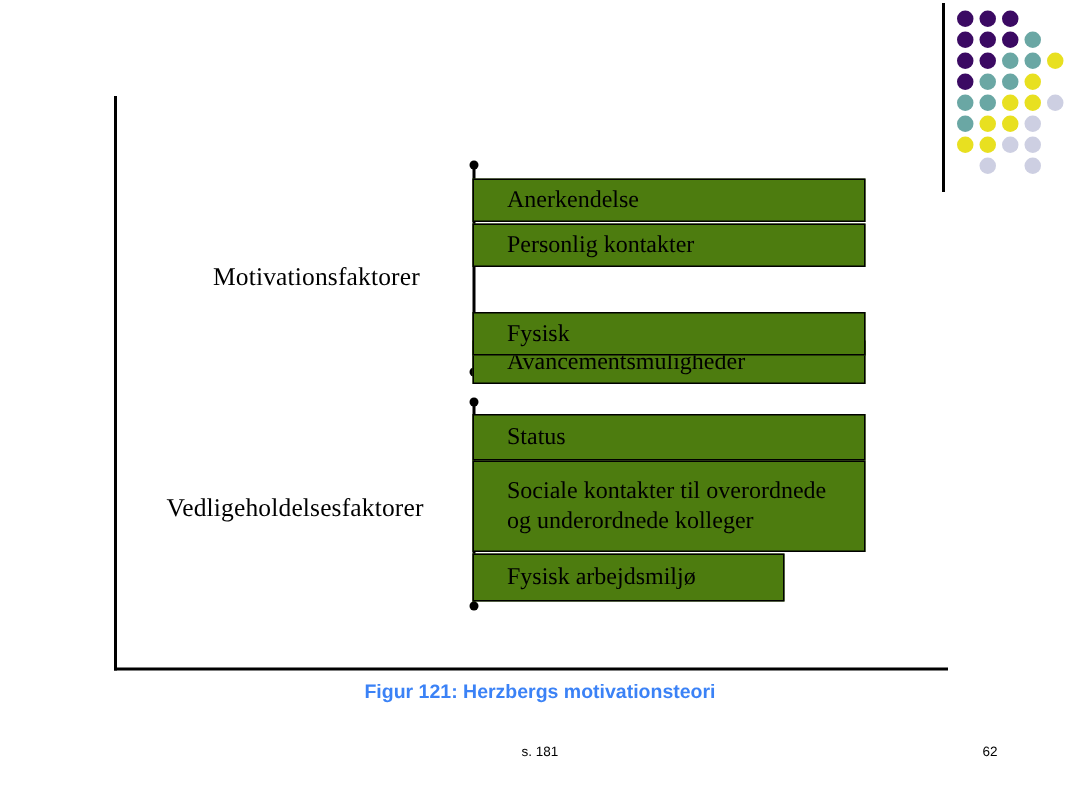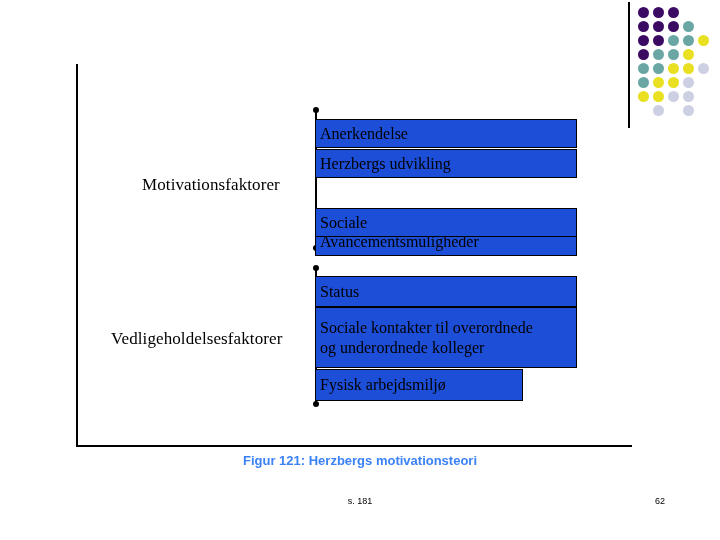--- a/index.html
+++ b/index.html
@@ -90,26 +90,26 @@
   #bracket-dot-m-top { left: 313px; top: 107px; }
   #bracket-dot-m-bottom { left: 313px; top: 245px; }
   #bracket-maintenance { left: 315px; top: 268px; height: 136px; }
   #bracket-dot-v-top { left: 313px; top: 265px; }
   #bracket-dot-v-bottom { left: 313px; top: 401px; }
 
   
   .factor-box {
     position: absolute;
     border: 1.5px solid #000000;
-    background: #1d4ed8;
+    background: #4d7c0f;
     box-sizing: border-box;
     font-family: "Liberation Serif", serif;
     font-size: 16px;
     color: #000000;
-    padding-left: 4px;
+    padding-left: 22px;
     display: flex;
     align-items: center;
     line-height: 1.25;
     white-space: pre-line;
   }
   
   #box-anerkendelse      { left: 315px; top: 119px; width: 262px; height: 29px; }
   #box-personlig         { left: 315px; top: 149px; width: 262px; height: 29px; }
   #box-avancement        { left: 315px; top: 179px; width: 262px; height: 29px; margin-top: 48px; }
   #box-ansvar            { left: 315px; top: 208px; width: 262px; height: 29px; }
@@ -201,25 +201,25 @@
   <div class="bracket" id="bracket-motivation"></div>
   <div class="bracket-dot" id="bracket-dot-m-top"></div>
   <div class="bracket-dot" id="bracket-dot-m-bottom"></div>
 
   <div class="bracket" id="bracket-maintenance"></div>
   <div class="bracket-dot" id="bracket-dot-v-top"></div>
   <div class="bracket-dot" id="bracket-dot-v-bottom"></div>
 
   <div class="factor-box" id="box-anerkendelse">Anerkendelse</div>
 
-  <div class="factor-box" id="box-personlig">Herzbergs udvikling</div>
+  <div class="factor-box" id="box-personlig">Personlig kontakter</div>
 
   <div class="factor-box" id="box-avancement">Avancementsmuligheder</div>
 
-  <div class="factor-box" id="box-ansvar">Sociale</div>
+  <div class="factor-box" id="box-ansvar">Fysisk</div>
 
   <div class="factor-box" id="box-sociale">Sociale kontakter til overordnede
 og underordnede kolleger</div>
 
   <div class="factor-box" id="box-status">Status</div>
 
   <div class="factor-box" id="box-fysisk">Fysisk arbejdsmiljø</div>
 
   <div id="caption">Figur 121: Herzbergs motivationsteori</div>
 

